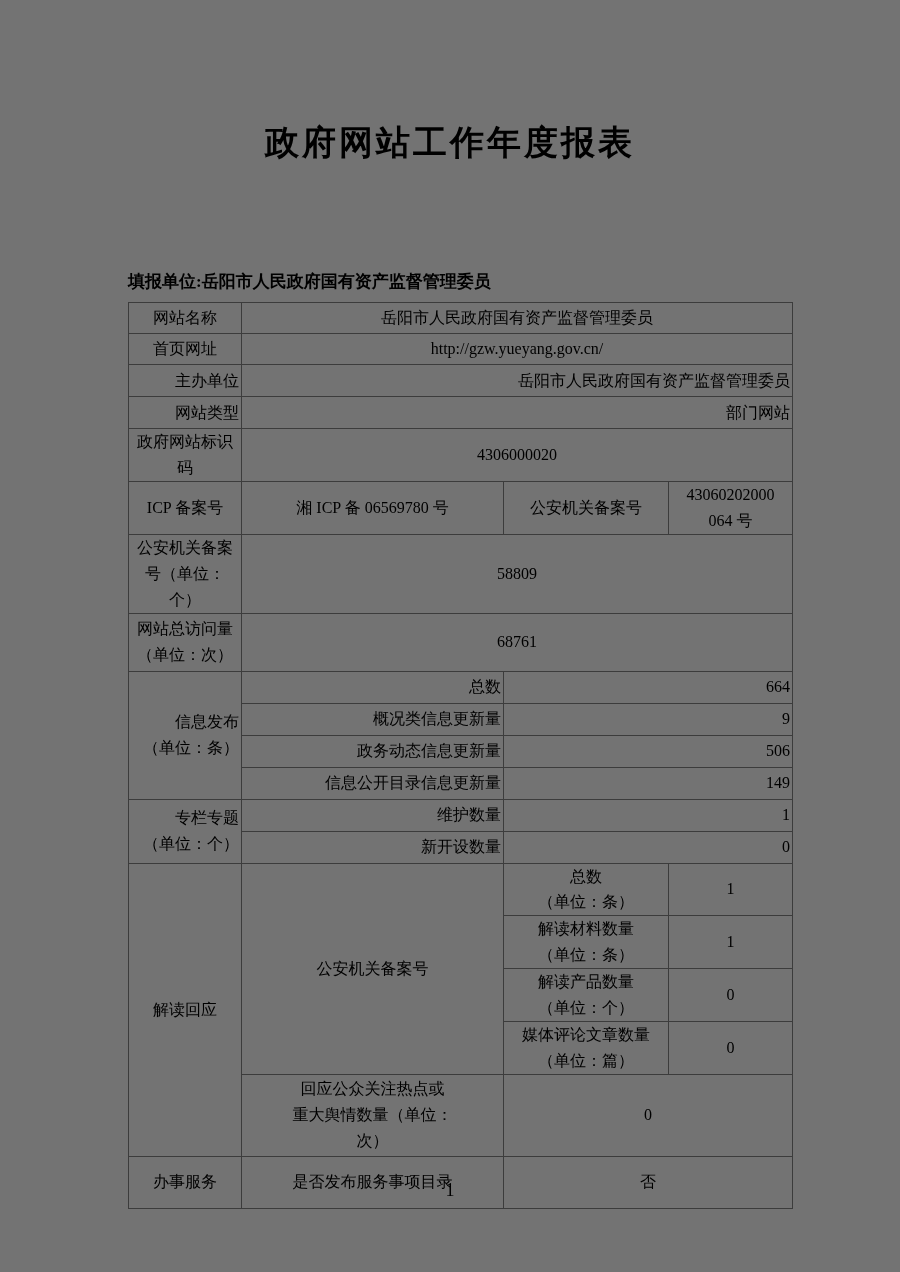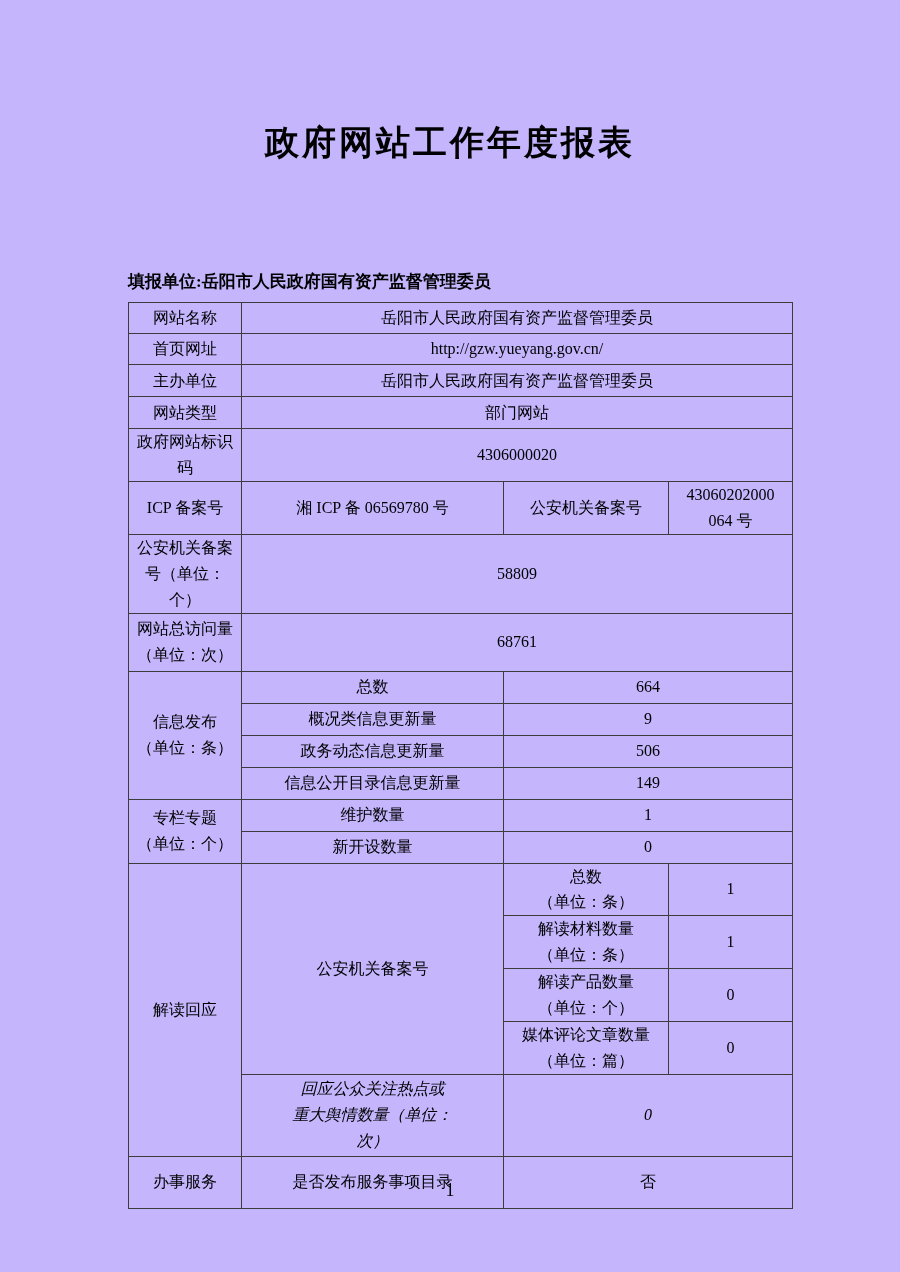--- a/index.html
+++ b/index.html
@@ -4,21 +4,21 @@
 <style>
   html, body {
     margin: 0;
     padding: 0;
     background: #ffffff;
   }
   .page {
     position: relative;
     width: 900px;
     height: 1272px;
-    background: #c4b5fd;
+    background: #737373;
     color: #000;
     font-family: "Liberation Serif", "DejaVu Serif", serif;
     overflow: hidden;
   }
   .doc-title {
     position: absolute;
     top: 120px;
     left: 0;
     width: 100%;
     text-align: center;
@@ -56,26 +56,26 @@
     border: 1px solid #3c3c3c;
     text-align: center;
     vertical-align: middle;
     font-size: 16px;
     line-height: 1.62;
     white-space: pre-line;
     padding: 0 2px;
     overflow: hidden;
   }
   tr.h30 td { height: 30px; }
-  tr.h31 td { height: 31px; }
+  tr.h31 td { height: 31px; text-align: right; }
   tr.h52 td { height: 52px; }
   tr.h56 td { height: 56px; }
   tr.h57 td { height: 57px; }
   tr.h51 td { height: 51px; }
-  tr.h81 td { height: 81px; font-style: italic; }
+  tr.h81 td { height: 81px; }
   td.left-cell {
     text-align: left;
     padding: 0 1px;
   }
   td.top-cell {
     vertical-align: top;
     padding-top: 5px;
     margin-top: 28px;
   }
   td.bottom-cell {

